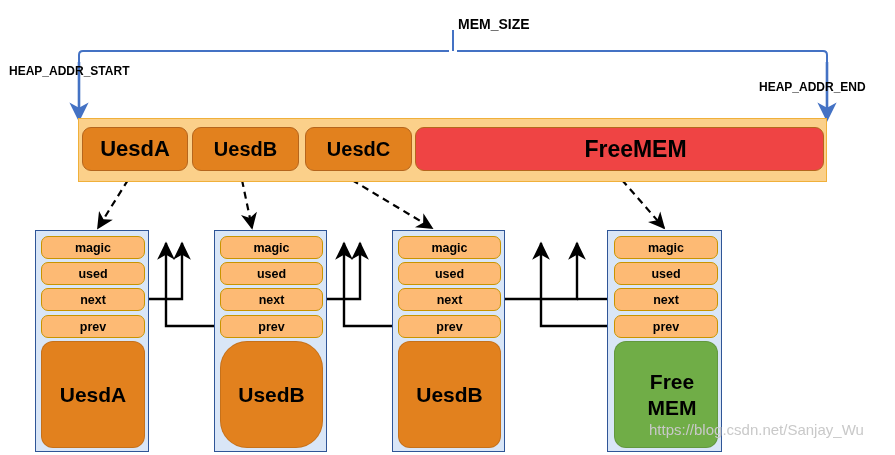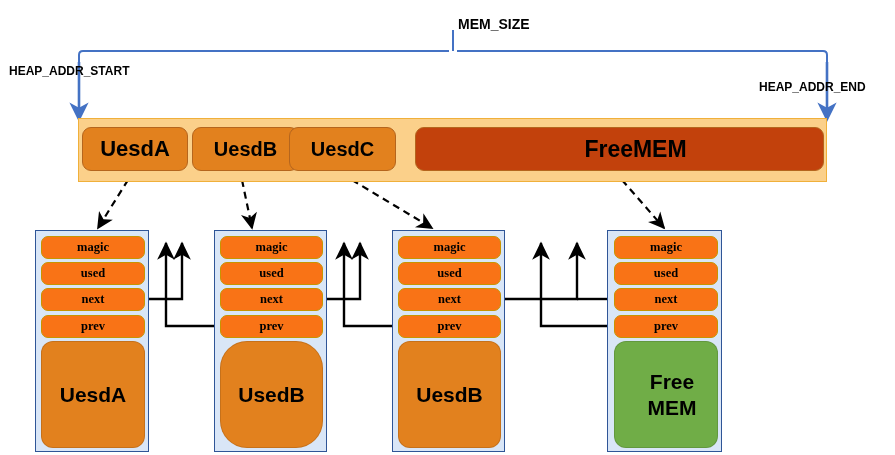--- a/index.html
+++ b/index.html
@@ -12,29 +12,29 @@
   .lbl-memsize{font-size:14px;}
   .lbl-addr{font-size:12px;}
 
   
   .membar{position:absolute;box-sizing:border-box;
           background:#FBD08A;border:1.5px solid #F0B03A;}
   .blk{position:absolute;box-sizing:border-box;border-radius:9px;
        display:flex;align-items:center;justify-content:center;
        font-weight:bold;color:#000;border:1.5px solid #b5651d;}
   .blk.used{background:#E2811E;}
-  .blk.free{background:#c2410c;padding-left:32px;}
+  .blk.free{background:#ef4444;padding-left:32px;}
 
   
   .node{position:absolute;box-sizing:border-box;
         background:#D9E6F7;border:1.5px solid #2F5597;}
   .field{position:absolute;box-sizing:border-box;border-radius:7px;
-         background:#f97316;border:1px solid #C89400;
+         background:#fdba74;border:1px solid #C89400;
          display:flex;align-items:center;justify-content:center;
-         font-size:12.5px;font-weight:bold;color:#000;font-family:Liberation Serif, serif;}
+         font-size:12.5px;font-weight:bold;color:#000;}
   .body{position:absolute;box-sizing:border-box;border-radius:12px;
         display:flex;align-items:center;justify-content:center;
         text-align:center;line-height:1.22;
         font-size:21px;font-weight:bold;color:#000;border:1px solid rgba(0,0,0,.12);}
   .body.used{background:#E2811E;}
   .body.free{background:#70AD47;}
 
   .watermark{position:absolute;font-size:15px;color:#c9c9c9;white-space:nowrap;}
 </style>
 </head>
@@ -93,21 +93,21 @@
     </g>
   </svg>
 
   <div class="lbl lbl-memsize" style="left:410px;top:16px;margin-left:48px;">MEM_SIZE</div>
   <div class="lbl lbl-addr" style="left:9px;top:64px;">HEAP_ADDR_START</div>
   <div class="lbl lbl-addr" style="left:759px;top:80px;">HEAP_ADDR_END</div>
 
   <div class="membar" style="left:78px;top:118px;width:749px;height:64px;">
     <div class="blk used" style="left:3px;top:8px;width:106px;height:44px;font-size:22px;">UesdA</div>
     <div class="blk used" style="left:113px;top:8px;width:107px;height:44px;font-size:20px;">UesdB</div>
-    <div class="blk used" style="left:210px;top:8px;width:107px;height:44px;font-size:20px;">UesdC</div>
+    <div class="blk used" style="left:226px;top:8px;width:107px;height:44px;font-size:20px;">UesdC</div>
     <div class="blk free" style="left:336px;top:8px;width:409px;height:44px;font-size:23px;">FreeMEM</div>
   </div>
 
   <div class="node" style="left:35px;top:230px;width:114px;height:222px;">
     <div class="field" style="left:5px;top:5px;width:104px;height:23px;">magic</div>
     <div class="field" style="left:5px;top:31px;width:104px;height:23px;">used</div>
     <div class="field" style="left:5px;top:57px;width:104px;height:23px;">next</div>
     <div class="field" style="left:5px;top:84px;width:104px;height:23px;">prev</div>
     <div class="body used" style="left:5px;top:110px;width:104px;height:107px;">UesdA</div>
   </div>
@@ -130,14 +130,15 @@
 
   <div class="node" style="left:607px;top:230px;width:115px;height:222px;">
     <div class="field" style="left:6px;top:5px;width:104px;height:23px;">magic</div>
     <div class="field" style="left:6px;top:31px;width:104px;height:23px;">used</div>
     <div class="field" style="left:6px;top:57px;width:104px;height:23px;">next</div>
     <div class="field" style="left:6px;top:84px;width:104px;height:23px;">prev</div>
     <div class="body free" style="left:6px;top:110px;width:104px;height:107px;white-space:pre;padding-left:12px;">Free
 MEM</div>
   </div>
 
+  <div class="watermark" style="left:649px;top:421px;">https://blog.csdn.net/Sanjay_Wu</div>
 
 </div>
 
 </body></html>

